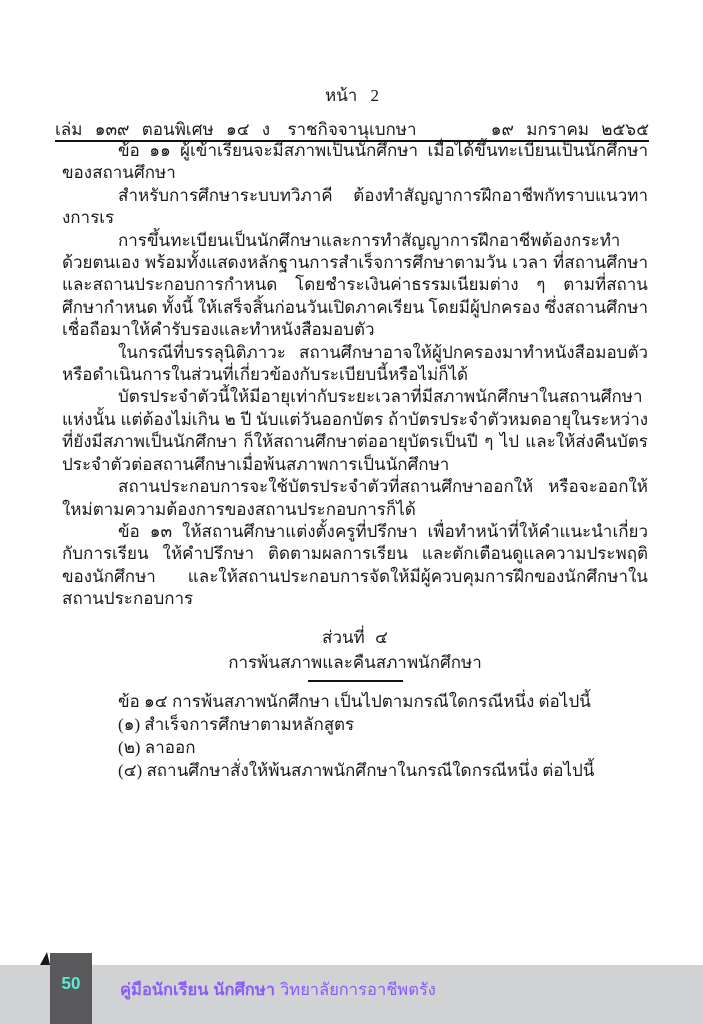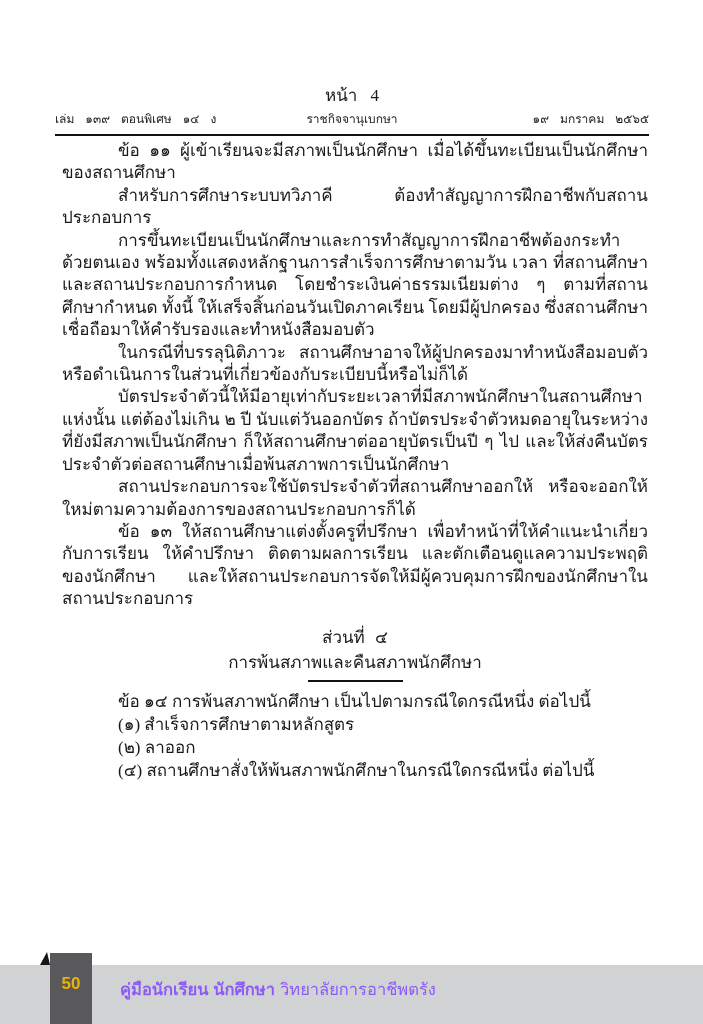--- a/index.html
+++ b/index.html
@@ -9,21 +9,21 @@
     font-family: "Liberation Serif", "DejaVu Serif", serif;
     color: #1a1a1a;
     position: relative;
     overflow: hidden;
   }
   .page { position: absolute; inset: 0; }
 
   
   .gz-header { position: absolute; top: 85px; left: 55px; width: 594px; }
   .page-label { text-align: center; font-size: 17px; word-spacing: 9px; line-height: 22px; }
-  .header-row { position: relative; height: 22px; margin-top: 2px; font-size: 12px; }
+  .header-row { position: relative; height: 22px; margin-top: 8px; font-size: 17px; }
   .header-vol   { position: absolute; left: 0; top: 0; word-spacing: 8px; white-space: nowrap; }
   .header-title { position: absolute; left: 0; right: 0; top: 0; text-align: center; }
   .header-date  { position: absolute; right: 0; top: 0; word-spacing: 8px; white-space: nowrap; font-family: Liberation Serif, serif; }
   .header-rule { margin-top: 3px; border: 0; border-top: 2px solid #111; }
 
   
   .content {
     position: absolute; top: 140px; left: 62px; width: 586px;
     font-size: 17px; line-height: 22.4px; text-align: justify;
   }
@@ -40,53 +40,53 @@
     background: var(--footer-band, #d1d2d4);
   }
   .footer-fold {
     position: absolute; left: 40px; top: 952px; width: 10px; height: 13px;
     background: var(--footer-fold, #161616);
     clip-path: polygon(70% 0, 0 100%, 100% 100%);
   }
   .footer-tab {
     position: absolute; left: 50px; top: 953px; width: 42px; height: 71px;
     background: var(--footer-tab, #59595b);
-    color: #eab308; text-align: center;
+    color: #5eead4; text-align: center;
     font-family: "Liberation Sans", "DejaVu Sans", sans-serif;
     font-weight: bold; font-size: 17px;
   }
   .footer-tab .num { display: block; margin-top: 21px; }
   .footer-booktitle {
     position: absolute; left: 120px; top: 976px;
     font-family: "Liberation Sans", "DejaVu Sans", sans-serif;
     font-size: 16.5px; color: #8b5cf6; white-space: nowrap;
   }
   .footer-booktitle .bold { font-weight: bold; }
   .footer-booktitle .reg { margin-left: 5px; font-weight: normal; }
 </style>
 </head>
 <body>
 
 <div class="page">
 
   <div class="gz-header">
-    <div class="page-label">หน้า 4</div>
+    <div class="page-label">หน้า 2</div>
     <div class="header-row">
       <span class="header-vol">เล่ม ๑๓๙ ตอนพิเศษ ๑๔ ง</span>
       <span class="header-title">ราชกิจจานุเบกษา</span>
       <span class="header-date">๑๙ มกราคม ๒๕๖๕</span>
     </div>
     <hr class="header-rule">
   </div>
 
   <div class="content">
 
 
     <p>ข้อ ๑๑ ผู้เข้าเรียนจะมีสภาพเป็นนักศึกษา เมื่อได้ขึ้นทะเบียนเป็นนักศึกษาของสถานศึกษา</p>
-    <p>สำหรับการศึกษาระบบทวิภาคี ต้องทำสัญญาการฝึกอาชีพกับสถานประกอบการ</p>
+    <p>สำหรับการศึกษาระบบทวิภาคี ต้องทำสัญญาการฝึกอาชีพกัทราบแนวทางการเร</p>
     <p>การขึ้นทะเบียนเป็นนักศึกษาและการทำสัญญาการฝึกอาชีพต้องกระทำด้วยตนเอง พร้อมทั้งแสดงหลักฐานการสำเร็จการศึกษาตามวัน เวลา ที่สถานศึกษาและสถานประกอบการกำหนด โดยชำระเงินค่าธรรมเนียมต่าง ๆ ตามที่สถานศึกษากำหนด ทั้งนี้ ให้เสร็จสิ้นก่อนวันเปิดภาคเรียน โดยมีผู้ปกครอง ซึ่งสถานศึกษาเชื่อถือมาให้คำรับรองและทำหนังสือมอบตัว</p>
     <p>ในกรณีที่บรรลุนิติภาวะ สถานศึกษาอาจให้ผู้ปกครองมาทำหนังสือมอบตัวหรือดำเนินการในส่วนที่เกี่ยวข้องกับระเบียบนี้หรือไม่ก็ได้</p>
     <p>บัตรประจำตัวนี้ให้มีอายุเท่ากับระยะเวลาที่มีสภาพนักศึกษาในสถานศึกษาแห่งนั้น แต่ต้องไม่เกิน ๒ ปี นับแต่วันออกบัตร ถ้าบัตรประจำตัวหมดอายุในระหว่างที่ยังมีสภาพเป็นนักศึกษา ก็ให้สถานศึกษาต่ออายุบัตรเป็นปี ๆ ไป และให้ส่งคืนบัตรประจำตัวต่อสถานศึกษาเมื่อพ้นสภาพการเป็นนักศึกษา</p>
     <p>สถานประกอบการจะใช้บัตรประจำตัวที่สถานศึกษาออกให้ หรือจะออกให้ใหม่ตามความต้องการของสถานประกอบการก็ได้</p>
     <p>ข้อ ๑๓ ให้สถานศึกษาแต่งตั้งครูที่ปรึกษา เพื่อทำหน้าที่ให้คำแนะนำเกี่ยวกับการเรียน ให้คำปรึกษา ติดตามผลการเรียน และตักเตือนดูแลความประพฤติของนักศึกษา และให้สถานประกอบการจัดให้มีผู้ควบคุมการฝึกของนักศึกษาในสถานประกอบการ</p>
 
     <div class="section-head sec4-head">
       <div class="part-label">ส่วนที่ ๔</div>
       <div class="part-title">การพ้นสภาพและคืนสภาพนักศึกษา</div>
       <hr class="section-divider">

